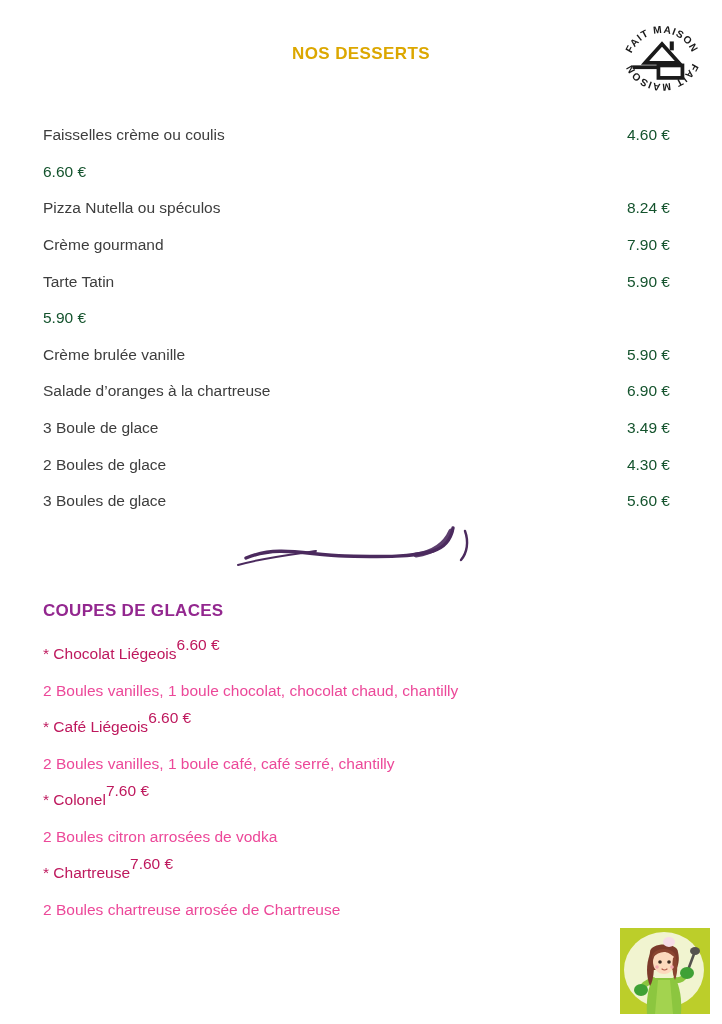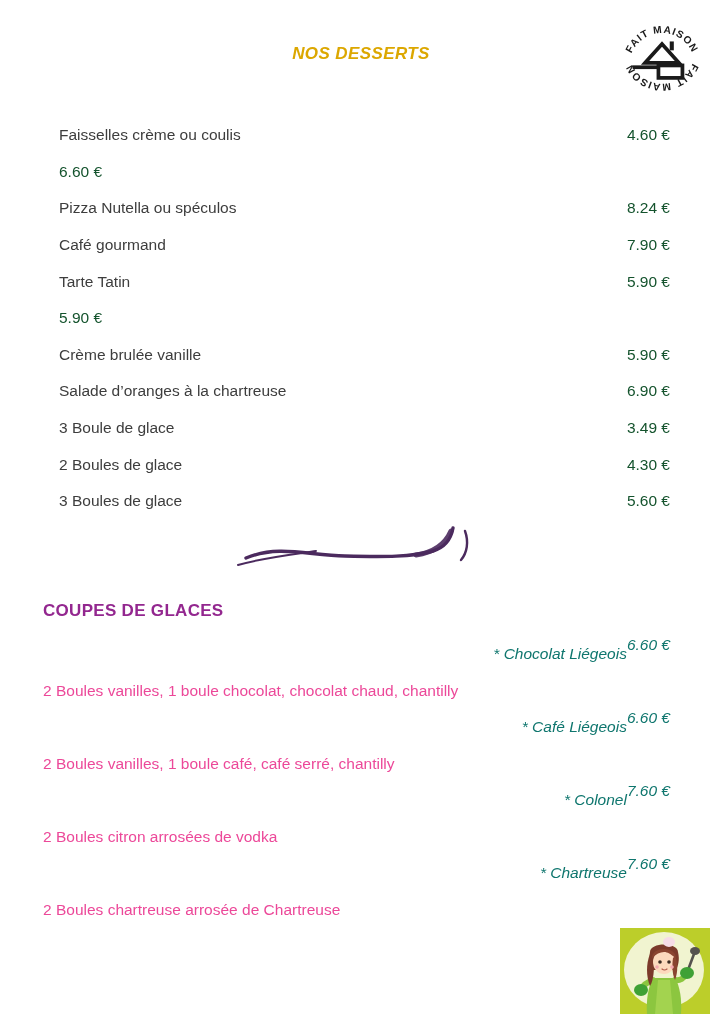--- a/index.html
+++ b/index.html
@@ -20,21 +20,20 @@
   .menu-title {
     position: absolute;
     top: 44px;
     left: 0;
     width: 100%;
     text-align: center;
     font-size: 17px;
     font-weight: bold;
     letter-spacing: 0.4px;
     color: #dca700;
-    font-style: italic;
   }
 
   
   .fm-logo {
     position: absolute;
     top: 14px;
     right: 20px;
     width: 80px;
     height: 86px;
   }
@@ -45,21 +44,20 @@
     top: 117px;
     left: 43px;
     right: 52px;
   }
   .d-row {
     display: flex;
     justify-content: space-between;
     align-items: center;
     height: 36.6px;
     font-size: 15.5px;
-    margin-left: 16px;
   }
   .d-row .item-name { color: #3d3d3d; }
   .d-row .item-price { color: #14532d; white-space: nowrap; }
 
   
   .divider {
     position: absolute;
     top: 516px;
     left: 230px;
     width: 240px;
@@ -76,26 +74,25 @@
   .coupes-heading {
     font-size: 17px;
     font-weight: bold;
     color: #93278f;
     letter-spacing: 0.3px;
     line-height: 22px;
     margin-bottom: 14px;
   }
   .coupe-name-row {
     display: flex;
-    justify-content: flex-end;
+    justify-content: flex-start;
     align-items: center;
     height: 36.5px;
     font-size: 15.5px;
-    color: #0f766e;
-    font-style: italic;
+    color: #be185d;
   }
   .coupe-price {
     position: relative;
     top: -9px;
     white-space: nowrap;
   }
   .coupe-desc {
     display: flex;
     align-items: center;
     height: 36.5px;
@@ -148,21 +145,21 @@
       <span class="item-price">4.60 €</span>
     </div>
     <div class="d-row">
       <span class="item-price">6.60 €</span>
     </div>
     <div class="d-row">
       <span class="item-name">Pizza Nutella ou spéculos</span>
       <span class="item-price">8.24 €</span>
     </div>
     <div class="d-row">
-      <span class="item-name">Café gourmand</span>
+      <span class="item-name">Crème gourmand</span>
       <span class="item-price">7.90 €</span>
     </div>
     <div class="d-row">
       <span class="item-name">Tarte Tatin</span>
       <span class="item-price">5.90 €</span>
     </div>
     <div class="d-row">
       <span class="item-price">5.90 €</span>
     </div>
     <div class="d-row">

